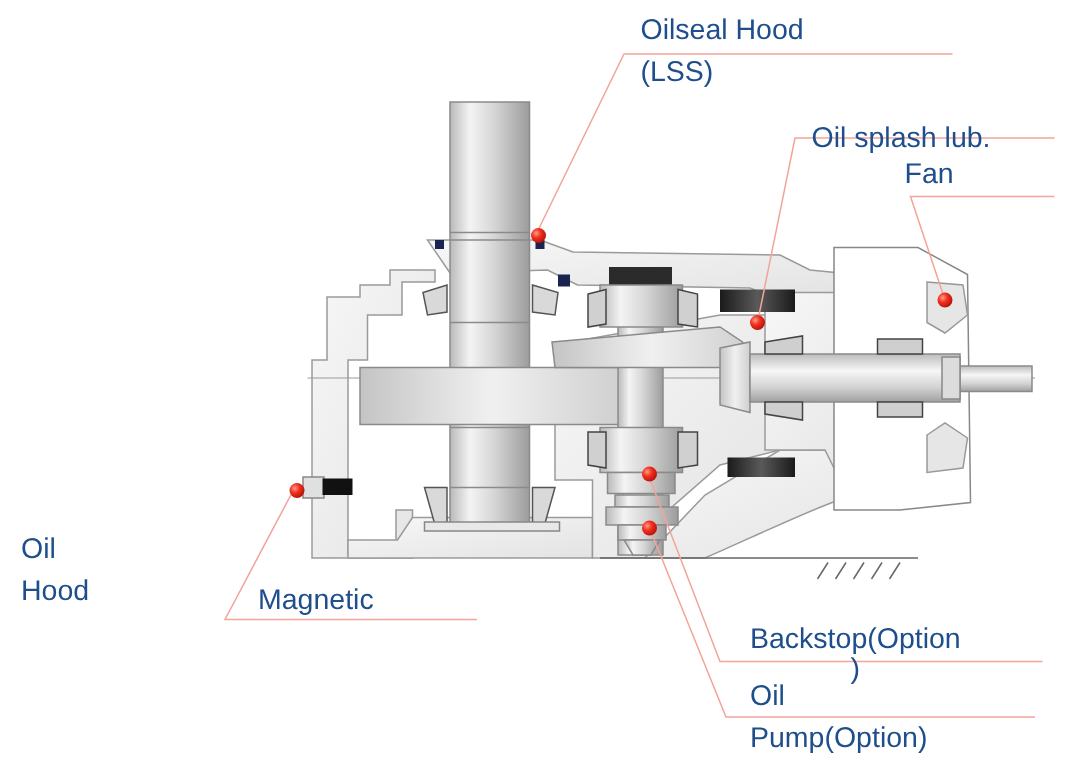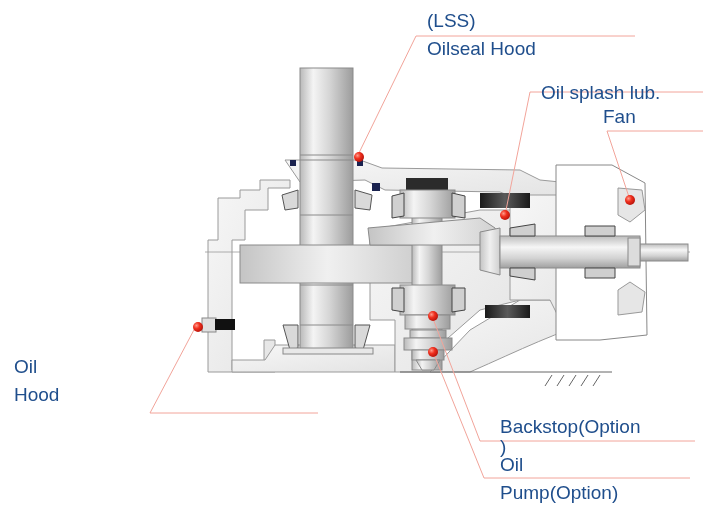--- a/index.html
+++ b/index.html
@@ -166,35 +166,36 @@
     <circle cx="359" cy="157" r="5" fill="url(#dot)"></circle>
     <circle cx="505" cy="215" r="5" fill="url(#dot)"></circle>
     <circle cx="630" cy="200" r="5" fill="url(#dot)"></circle>
     <circle cx="198" cy="327" r="5" fill="url(#dot)"></circle>
     <circle cx="433" cy="316" r="5" fill="url(#dot)"></circle>
     <circle cx="433" cy="352" r="5" fill="url(#dot)"></circle>
   </g>
 </svg>
 
 <div class="lbl" style="left:427px;top:7px;">
+  <div>Oilseal Hood</div>
   <div>(LSS)</div>
-  <div>Oilseal Hood</div>
 </div>
 <div class="lbl" style="left:541px;top:64px;margin-top:15px;">
   <div>Oil splash lub.</div>
 </div>
 <div class="lbl" style="left:603px;top:103px;">
   <div>Fan</div>
 </div>
 <div class="lbl" style="left:14px;top:353px;">
   <div>Oil</div>
   <div>Hood</div>
 </div>
 <div class="lbl" style="left:172px;top:387px;">
-</div>
-<div class="lbl" style="left:500px;top:413px;">
+  <div>Magnetic</div>
+</div>
+<div class="lbl" style="left:500px;top:413px;text-align:center;">
   <div>Backstop(Option</div>
   <div style="margin-top:-8px;">)</div>
 </div>
 <div class="lbl" style="left:500px;top:451px;">
   <div>Oil</div>
   <div>Pump(Option)</div>
 </div>
 
 </body></html>

